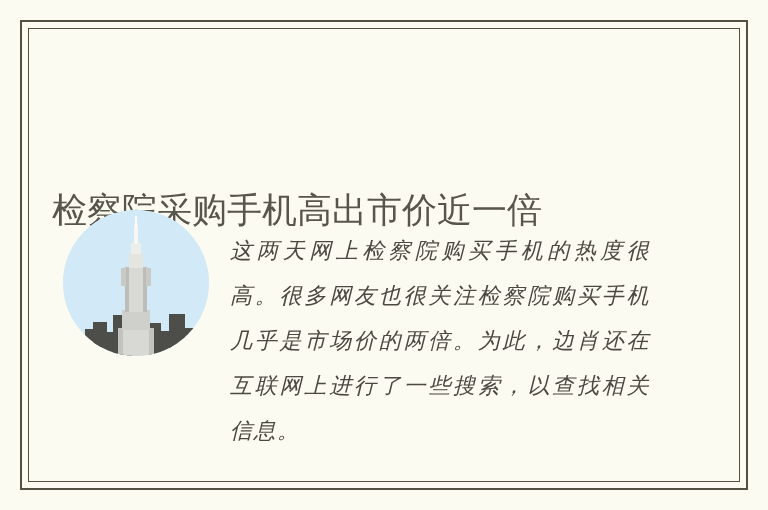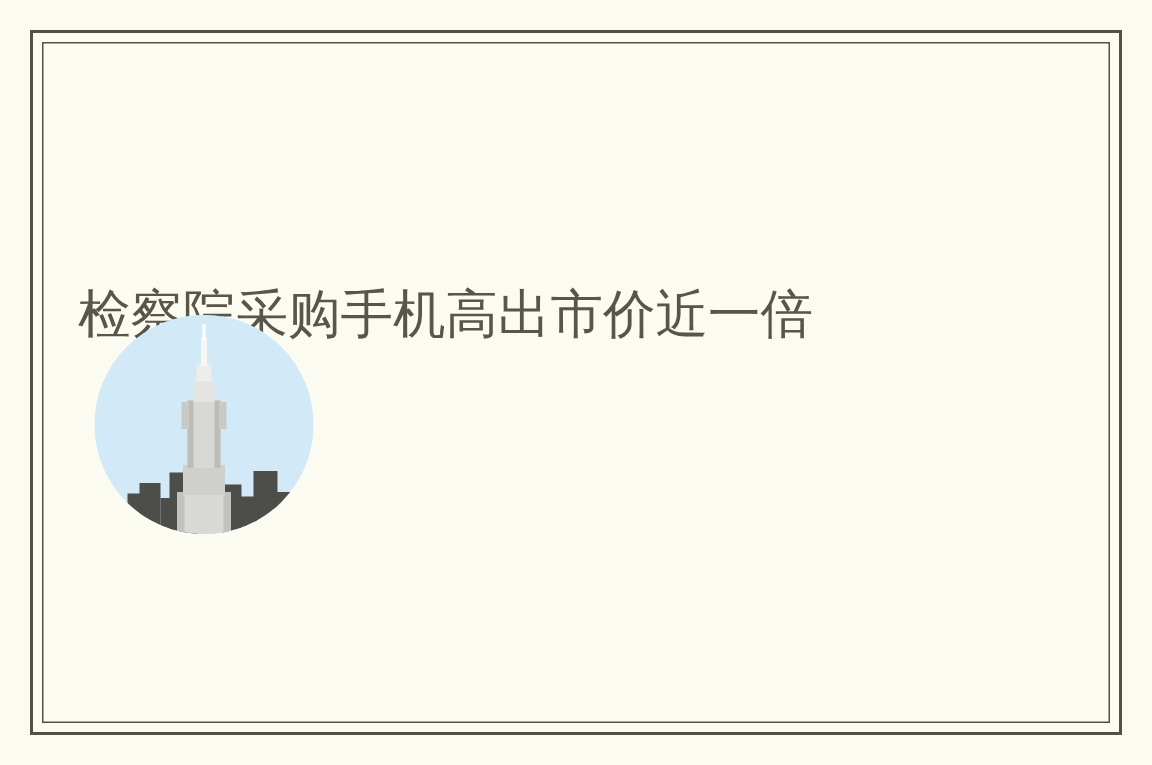--- a/index.html
+++ b/index.html
@@ -150,15 +150,16 @@
 
           <rect x="66" y="43" width="14" height="15" fill="#e4e4e1"></rect>
           <rect x="68" y="33" width="10" height="11" fill="#ededea"></rect>
 
           <rect x="71" y="15" width="4" height="19" fill="#f6f6f4"></rect>
           <rect x="72" y="6" width="2" height="10" fill="#ffffff"></rect>
         </g>
       </svg>
     </div>
 
+    <p class="article-body">这两天网上检察院购买手机的热度很高。很多网友也很关注检察院购买手机几乎是市场价的两倍。为此，边肖还在互联网上进行了一些搜索，以查找相关信息。</p>
 
   </div>
 </div>
 
 </body></html>

